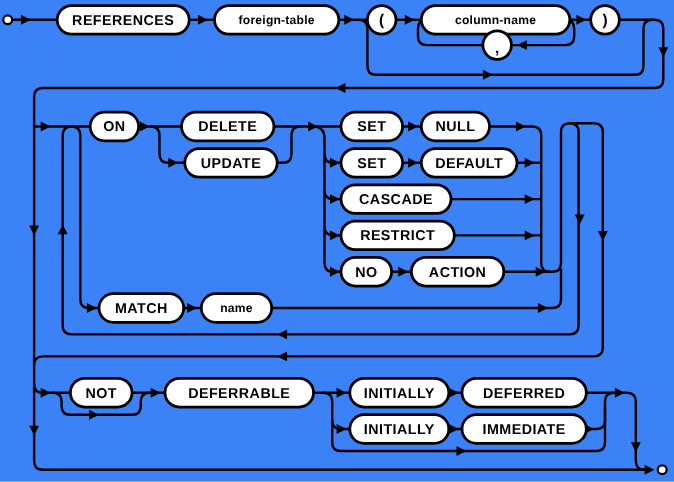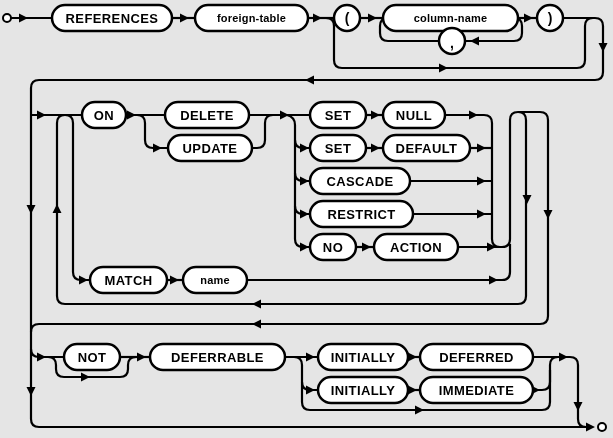--- a/index.html
+++ b/index.html
@@ -1,16 +1,16 @@
 <!DOCTYPE html>
 <html><head>
 <meta charset="utf-8">
 <style>
   html,body{margin:0;padding:0;background:#ffffff;}
-  .stage{width:613px;height:438px;background:#e5e5e5;position:relative;overflow:hidden;}
+  .stage{width:613px;height:438px;background:#3b82f6;position:relative;overflow:hidden;}
   svg{display:block;}
   .rail{fill:none;stroke:#000;stroke-width:2.2px;}
   .nodebox{fill:#ffffff;stroke:#000;stroke-width:2.5px;}
   .arrow{fill:#000;stroke:none;}
   text{font-family:"Liberation Sans","DejaVu Sans",sans-serif;fill:#000;text-anchor:middle;}
   .kw{font-size:13px;font-weight:bold;letter-spacing:.4px;}
   .ident{font-size:11px;font-weight:bold;letter-spacing:.2px;}
   .punct{font-size:14px;font-weight:bold;}
 </style>
 </head>

